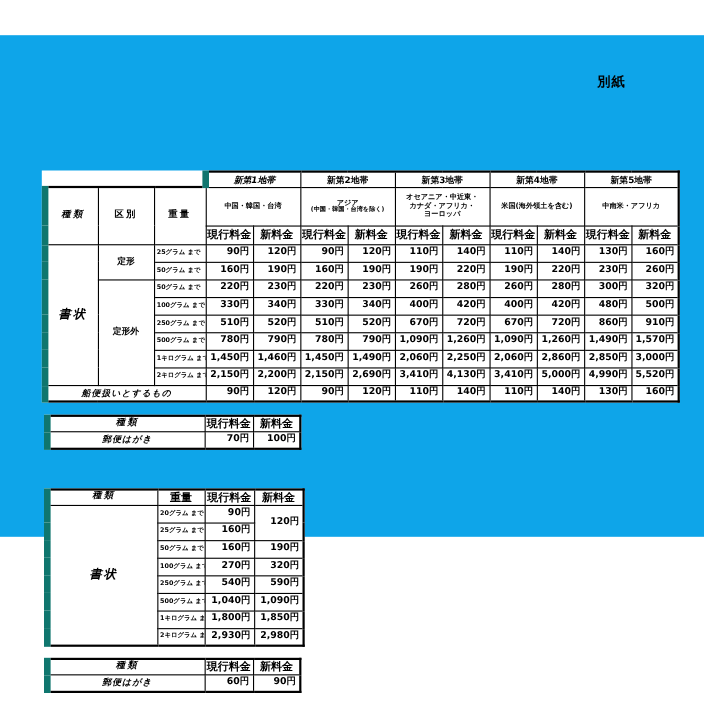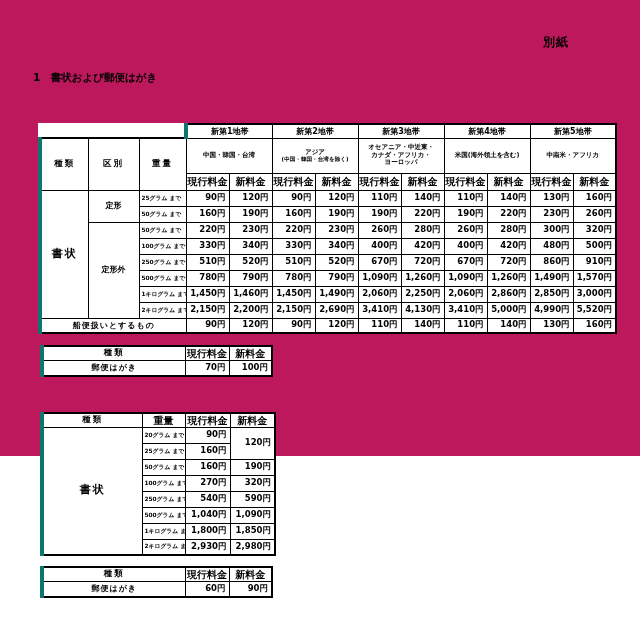--- a/index.html
+++ b/index.html
@@ -3,38 +3,38 @@
 <meta charset="utf-8">
 <style>
   * { box-sizing: border-box; margin: 0; padding: 0; }
   html, body { width: 640px; height: 640px; background: #ffffff; }
   body {
     font-family: "DejaVu Sans", "Liberation Sans", sans-serif;
     color: #000;
     position: relative;
     overflow: hidden;
   }
-  #page { position: relative; width: 640px; height: 456px; background: #be185d; }
+  #page { position: relative; width: 640px; height: 456px; background: #0ea5e9; margin-top: 32px; }
   .abs { position: absolute; }
   .hd { font-weight: bold; white-space: nowrap; }
 
   table { border-collapse: collapse; table-layout: fixed; background: #fff; }
   td {
     border: 1px solid #000;
     font-weight: bold;
     padding: 0;
     text-align: center;
     vertical-align: middle;
     overflow: hidden;
     line-height: 1.15;
   }
   .blank { border: none; }
   .bt2 { border-top: 2px solid #000; }
   .bb2 { border-bottom: 2px solid #000; }
-  .bl2 { border-left: 4px solid #0f766e; }
+  .bl2 { border-left: 6px solid #0f766e; font-style: italic; }
   .br2 { border-right: 2px solid #000; }
 
   .zh   { font-size: 8px; }                                   
   .rg   { font-size: 6.5px; white-space: nowrap; }            
   .pre  { white-space: pre-line; }
   .note { font-size: 5.6px; white-space: nowrap; }
   .ph   { font-size: 10px; white-space: nowrap; }              
   .ch   { font-size: 8.5px; letter-spacing: 2px; white-space: nowrap; } 
   .w    { font-size: 5.8px; text-align: left; padding-left: 2px; white-space: nowrap; } 
   .p    { font-size: 8.5px; text-align: right; padding-right: 3px; white-space: nowrap; } 
@@ -43,21 +43,20 @@
   .greet{ font-size: 8px; letter-spacing: 1px; }
   .pc   { font-size: 8px; letter-spacing: 1px; }              
 </style>
 </head>
 <body>
 
 <div id="page">
 
   <div class="abs hd" style="left:543px; top:34px; font-size:12px; letter-spacing:1px;">別紙</div>
 
-  <div class="abs hd" style="left:33px; top:71px; font-size:10.5px;">1　書状および郵便はがき</div>
 
 
   <table class="abs" style="left:38px; top:123px; width:576px;">
     <colgroup>
       <col style="width:48px">
         <col style="width:51px">
         <col style="width:47px">
       <col style="width:43px">
         <col style="width:43px">
         <col style="width:43px">

